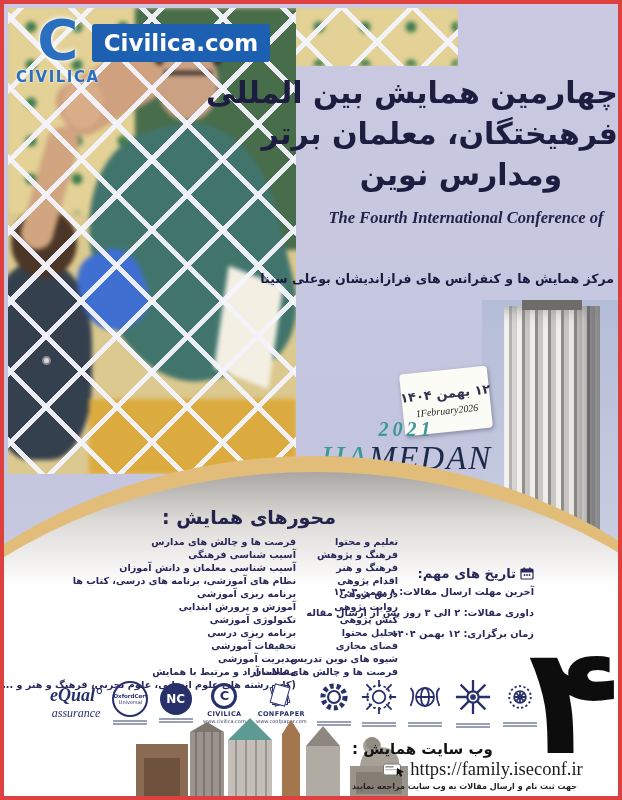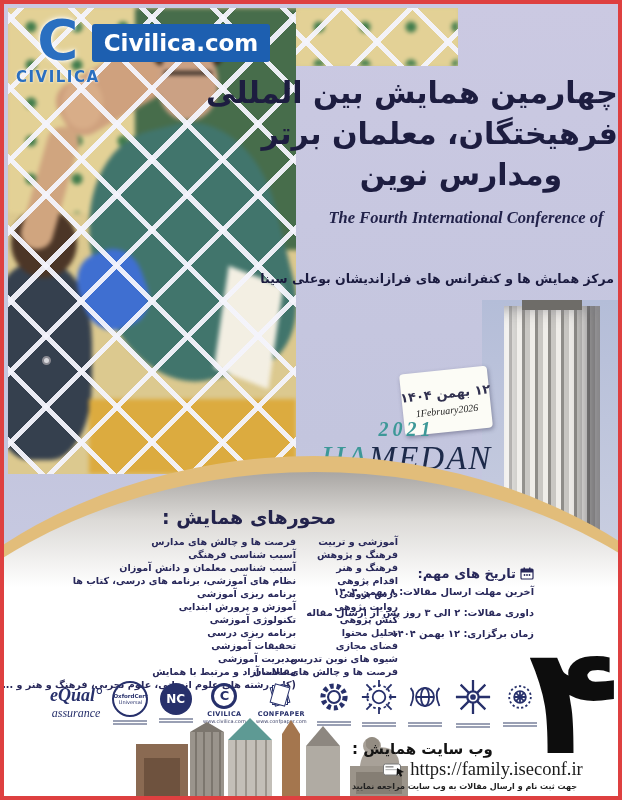--- a/index.html
+++ b/index.html
@@ -180,21 +180,21 @@
   <div class="hamedan">
     <div class="year">2021</div>
     <div class="city"><span class="p1">HA</span><span class="p2">MEDAN</span></div>
   </div>
 
   <div class="arc-tan"></div>
   <div class="arc-white"></div>
 
   <div class="topics-heading">محورهای همایش :</div>
   <div class="col col-right">
-    <span>آموزشی و تربیت</span>
+    <span>تعلیم و محتوا</span>
     <span>فرهنگ و پژوهش</span>
     <span>فرهنگ و هنر</span>
     <span>اقدام پژوهی</span>
     <span>درس پژوهی</span>
     <span>روایت پژوهی</span>
     <span>کنش پژوهی</span>
     <span>تحلیل محتوا</span>
     <span>فضای مجازی</span>
     <span>شیوه های نوین تدریس</span>
     <span>فرصت ها و چالش های معلمان</span>

